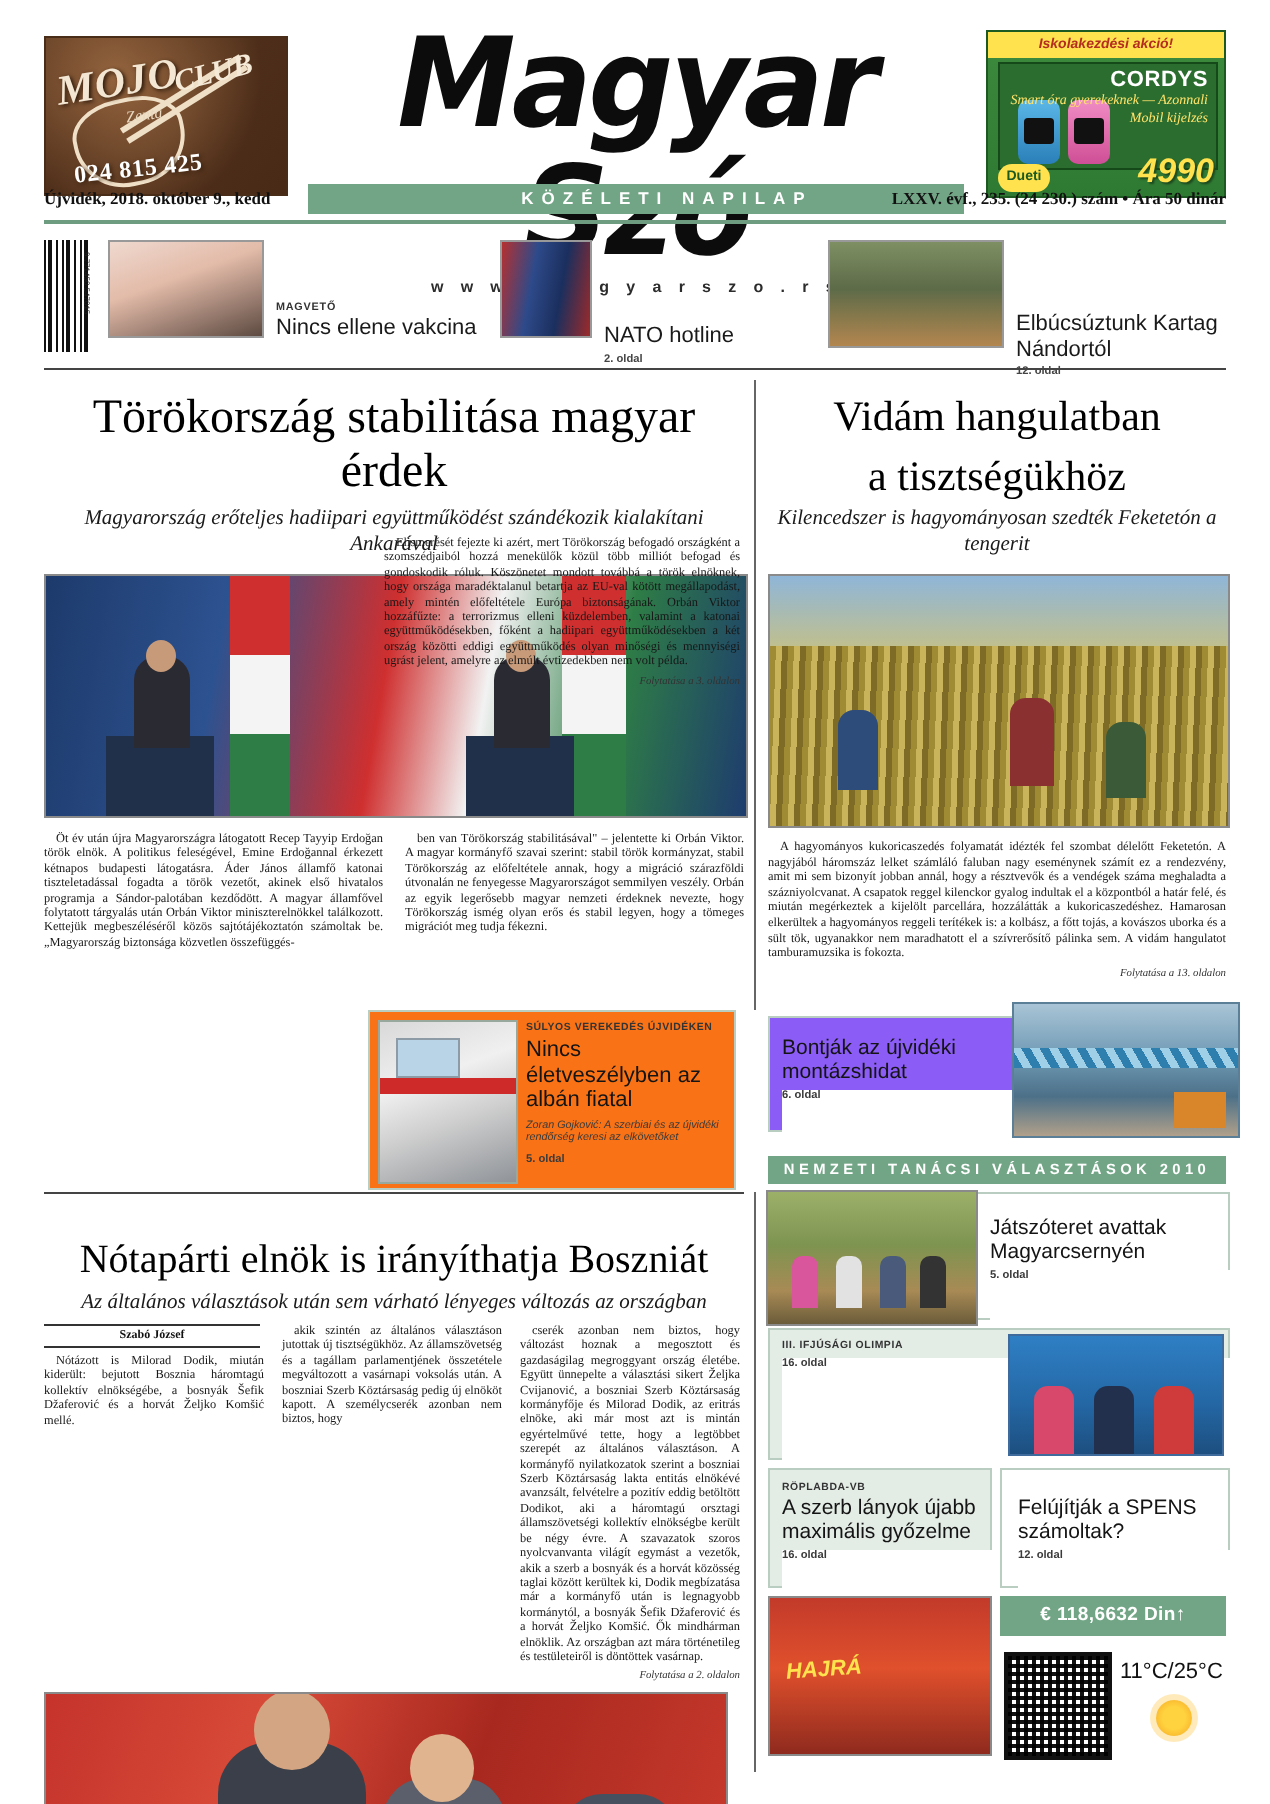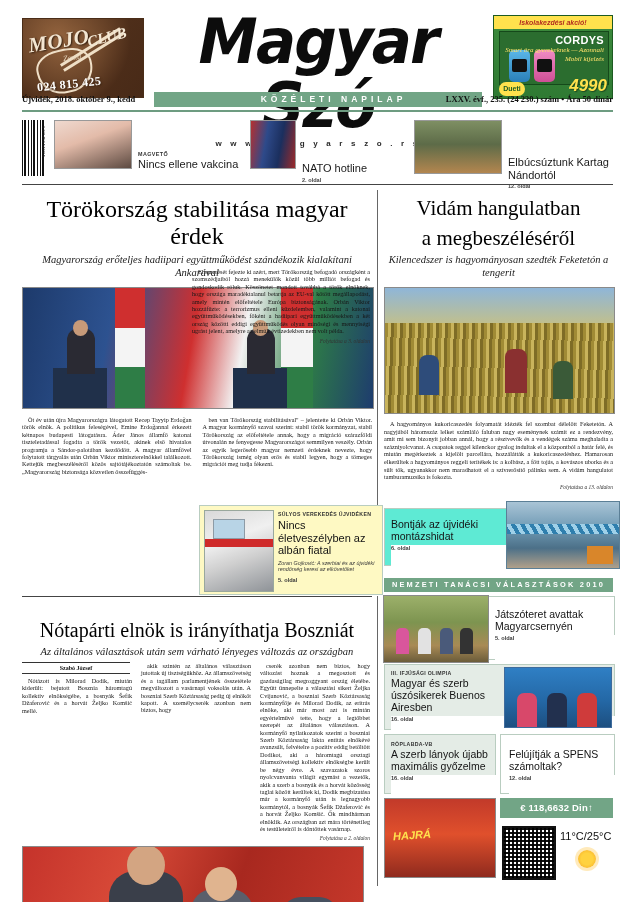--- a/index.html
+++ b/index.html
@@ -219,22 +219,22 @@
     text-align:justify;color:#171717;margin-top:6px;
   }
   .rightbody p{margin:0;text-indent:6px;}
   .jump{
     font-family:"Liberation Serif",serif;font-style:italic;font-size:5.4px;
     text-align:right;color:#333;margin-top:3px;
   }
 
   
   .ambbox{
-    position:absolute;left:199px;top:505px;width:182px;height:88px;
-    background:#fef9c3;border:1px solid #b9cdc0;
+    position:absolute;left:184px;top:505px;width:182px;height:88px;
+    background:#f97316;border:1px solid #b9cdc0;
   }
   .ambbox .ambpic{
     position:absolute;left:4px;top:4px;width:68px;height:80px;
     border:1px solid #99a89d;
     background:linear-gradient(160deg,#d9d9d9 0%,#f0f0f0 35%,#cfcfcf 60%,#8f9398 100%);
     overflow:hidden;
   }
   .ambbox .ambpic:after{
     content:"";position:absolute;left:-4px;top:28px;width:82px;height:8px;background:#cf2a2a;
   }
@@ -254,21 +254,21 @@
   .ambbox .asub{
     font-family:"Liberation Sans",sans-serif;font-style:italic;font-size:5.4px;
     line-height:6.8px;color:#3a3a3a;margin-top:3px;
   }
   .ambbox .apage{
     font-family:"Liberation Sans",sans-serif;font-size:5.6px;font-weight:bold;
     color:#3a3a3a;margin-top:4px;
   }
 
   
-  .sb{position:absolute;border:1px solid #b9cdc0;background:#5eead4;}
+  .sb{position:absolute;border:1px solid #b9cdc0;background:#8b5cf6;}
   .sb .kick{
     font-family:"Liberation Sans",sans-serif;font-size:5.2px;font-weight:bold;
     letter-spacing:.3px;text-transform:uppercase;color:#333;
   }
   .sb .title{
     font-family:"Liberation Sans",sans-serif;font-size:10.5px;line-height:12px;
     color:#141414;margin-top:1px;
   }
   .sb .page{
     font-family:"Liberation Sans",sans-serif;font-size:5.6px;font-weight:bold;
@@ -499,21 +499,21 @@
     <div class="bodytext">
         <p>Elismerését fejezte ki azért, mert Törökország befogadó országként a szomszédjaiból hozzá menekülők közül több milliót befogad és gondoskodik róluk. Köszönetet mondott továbbá a török elnöknek, hogy országa maradéktalanul betartja az EU-val kötött megállapodást, amely mintén előfeltétele Európa biztonságának.
 
 Orbán Viktor hozzáfűzte: a terrorizmus elleni küzdelemben, valamint a katonai együttműködésekben, főként a hadiipari együttműködésekben a két ország közötti eddigi együttműködés olyan minőségi és mennyiségi ugrást jelent, amelyre az elmúlt évtizedekben nem volt példa.</p>
       </div>
     <div class="jump">Folytatása a 3. oldalon</div>
   </div>
 
   <div class="lead-right">
     <div class="hl1 small">Vidám hangulatban</div>
-    <div class="hl1 small">a megbeszéléséről</div>
+    <div class="hl1 small">a tisztségükhöz</div>
     <div class="dek">Kilencedszer is hagyományosan szedték Feketetón a tengerit</div>
     <div class="photo-right">
       <div class="corn"></div>
       <div class="p1"></div>
       <div class="p2"></div>
       <div class="p3"></div>
     </div>
     <div class="rightbody">
         <p>A hagyományos kukoricaszedés folyamatát idézték fel szombat délelőtt Feketetón. A nagyjából háromszáz lelket számláló faluban nagy eseménynek számít ez a rendezvény, amit mi sem bizonyít jobban annál, hogy a résztvevők és a vendégek száma meghaladta a százniyolcvanat. A csapatok reggel kilenckor gyalog indultak el a központból a határ felé, és miután megérkeztek a kijelölt parcellára, hozzálátták a kukoricaszedéshez. Hamarosan elkerültek a hagyományos reggeli terítékek is: a kolbász, a főtt tojás, a kovászos uborka és a sült tök, ugyanakkor nem maradhatott el a szívrerősítő pálinka sem. A vidám hangulatot tamburamuzsika is fokozta.</p>
       </div>
@@ -551,21 +551,20 @@
     </div>
     <div class="txt">
       <div class="title">Játszóteret avattak Magyarcsernyén</div>
       <div class="page">5. oldal</div>
     </div>
   </div>
 
   <div class="sb box-swim">
     <div class="txt">
       <div class="kick">III. IFJÚSÁGI OLIMPIA</div>
-      <div class="title">Magyar és szerb úszósikerek Buenos Airesben</div>
       <div class="page">16. oldal</div>
     </div>
     <div class="pic">
       <i></i>
       <i></i>
       <i></i>
     </div>
   </div>
 
   <div class="sb box-volley">

